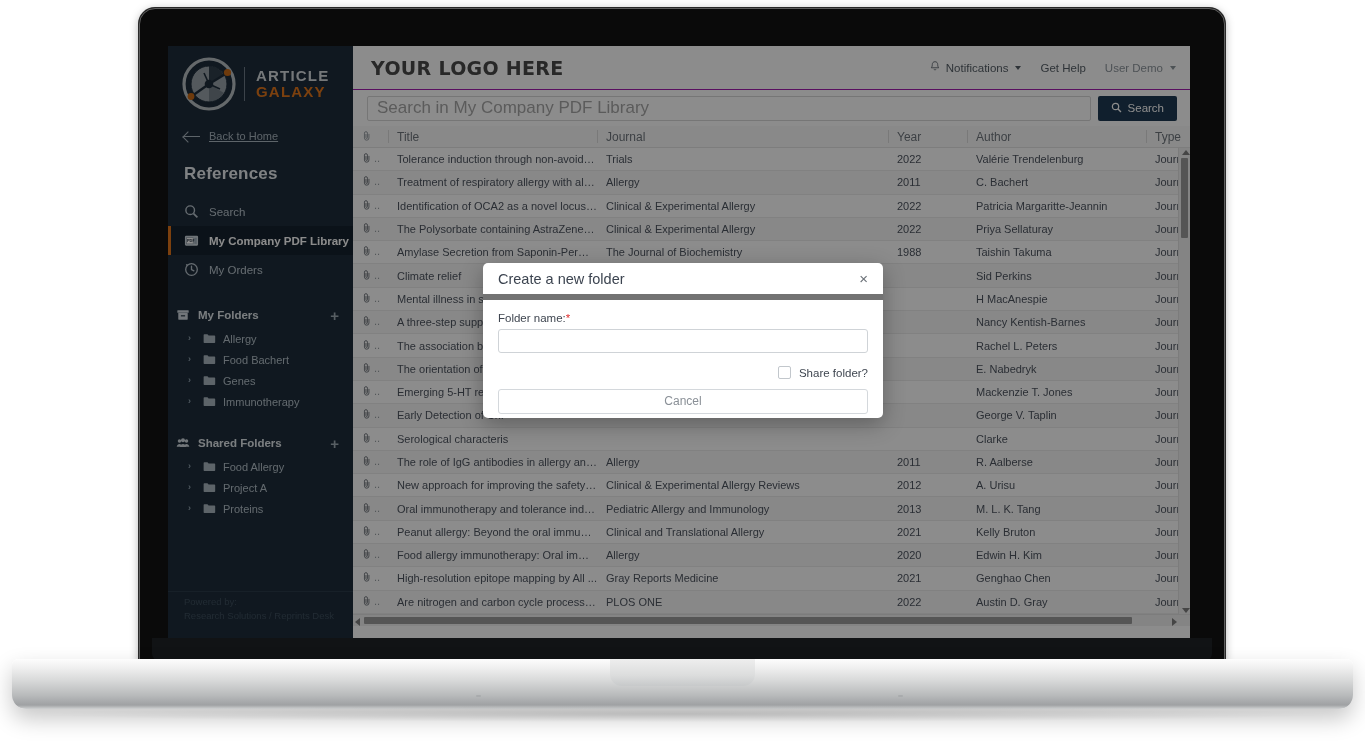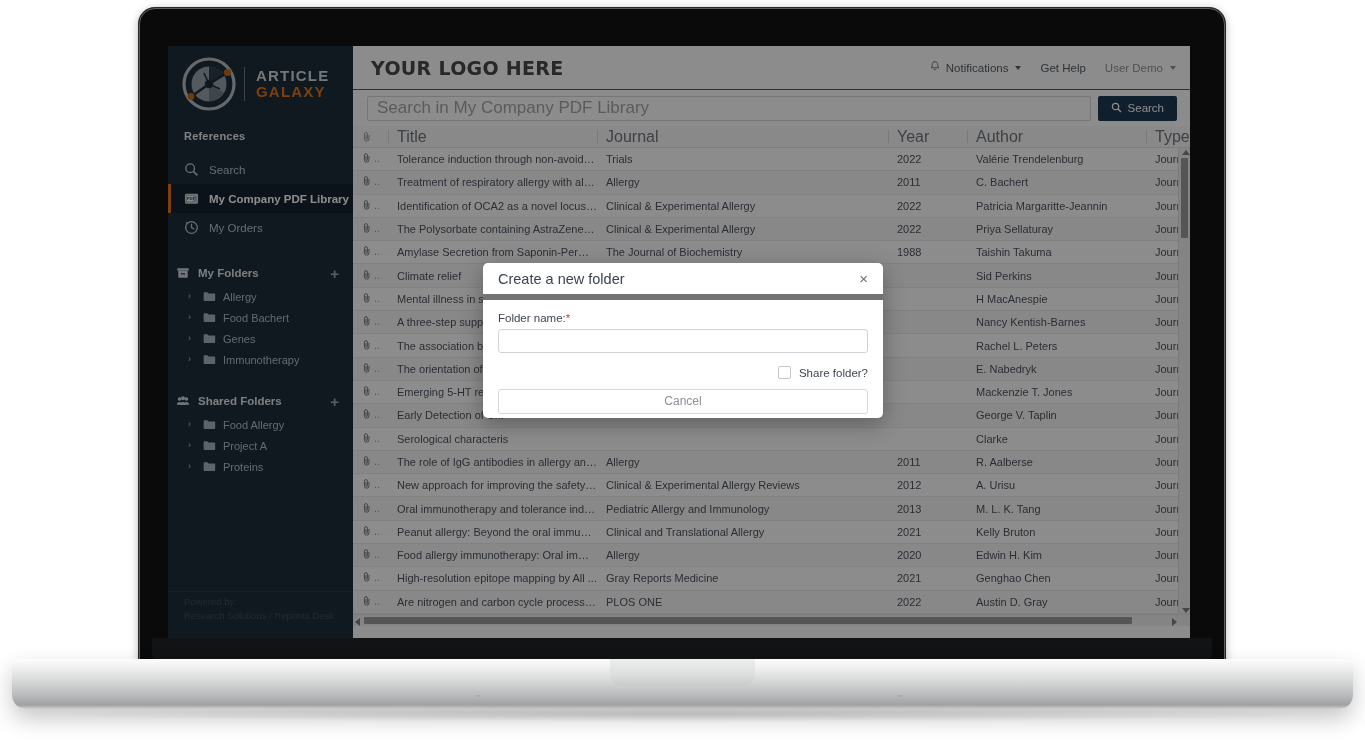--- a/index.html
+++ b/index.html
@@ -75,21 +75,21 @@
   .back-home{
     display:flex;align-items:center;gap:9px;
     padding:22px 0 0 16px;font-size:11px;color:#aab6c0;
   }
   .back-home .lbl{text-decoration:underline;}
   .arrow-left{display:inline-block;width:16px;height:10px;position:relative;}
   .arrow-left:before{content:"";position:absolute;left:0;top:4.5px;width:16px;height:1.3px;background:#aab6c0;}
   .arrow-left:after{content:"";position:absolute;left:0;top:1.5px;width:7px;height:7px;border-left:1.3px solid #aab6c0;border-bottom:1.3px solid #aab6c0;transform:rotate(45deg);}
 
   .section-title{
-    padding:22px 0 0 16px;font-size:11px;font-weight:bold;color:#e7ecef;letter-spacing:.2px;
+    padding:22px 0 0 16px;font-size:17px;font-weight:bold;color:#e7ecef;letter-spacing:.2px;
   }
 
   .nav-item{
     display:flex;align-items:center;gap:10px;
     height:29px;padding-left:16px;font-size:11.5px;color:#b9c4cd;
     position:relative;box-sizing:border-box;
   }
   .nav-item.first{margin-top:13px;}
   .nav-item.active{
     background:#15222e;color:#ffffff;font-weight:bold;
@@ -150,21 +150,21 @@
     height:25px;margin-left:7px;padding:0 13px;background:#1e3a52;color:#fff;
     border:none;border-radius:2px;font-size:11.5px;
     display:flex;align-items:center;gap:6px;cursor:pointer;
     font-family:"Liberation Sans", sans-serif;
   }
 
   
   #tablewrap{position:absolute;left:0;top:80px;width:837px;height:500px;overflow:hidden;background:#fff;}
   table{border-collapse:collapse;width:824px;table-layout:fixed;}
   thead th{
-    font-size:16px;font-weight:normal;color:#6f767d;text-align:left;
+    font-size:12px;font-weight:normal;color:#6f767d;text-align:left;
     height:21px;background:#fafafa;border-bottom:1px solid #e4e4e4;
     padding:0 0 0 9px;position:relative;margin-top:8px;
   }
   thead th.sep:before{content:"";position:absolute;left:0;top:4px;bottom:4px;width:1px;background:#dcdcdc;}
   tbody td{
     font-size:11px;color:#4e5560;height:22.3px;
     border-bottom:1px solid #ececec;padding:0 0 0 9px;
     white-space:nowrap;overflow:hidden;text-overflow:ellipsis;
   }
   tbody tr:nth-child(even){background:#f7f7f7;}
@@ -250,20 +250,24 @@
             <circle cx="11" cy="41.5" r="3.4" fill="#c96a16"></circle>
           </svg>
         </div>
         <div class="logo-divider"></div>
         <div class="logo-text">
           <div class="logo-article">ARTICLE</div>
           <div class="logo-galaxy">GALAXY</div>
         </div>
       </div>
 
+      <div class="back-home">
+        <span class="arrow-left"></span>
+        <span class="lbl">Back to Home</span>
+      </div>
 
       <div class="section-title">References</div>
 
       <div class="nav-item first">
         <span class="nav-ico">
           <svg width="15" height="15" viewBox="0 0 16 16">
               <circle cx="6.6" cy="6.6" r="4.6" fill="none" stroke="#b9c4cd" stroke-width="1.5"></circle>
               <line x1="10.2" y1="10.2" x2="14.3" y2="14.3" stroke="#b9c4cd" stroke-width="1.8"></line>
             </svg>
         </span>

